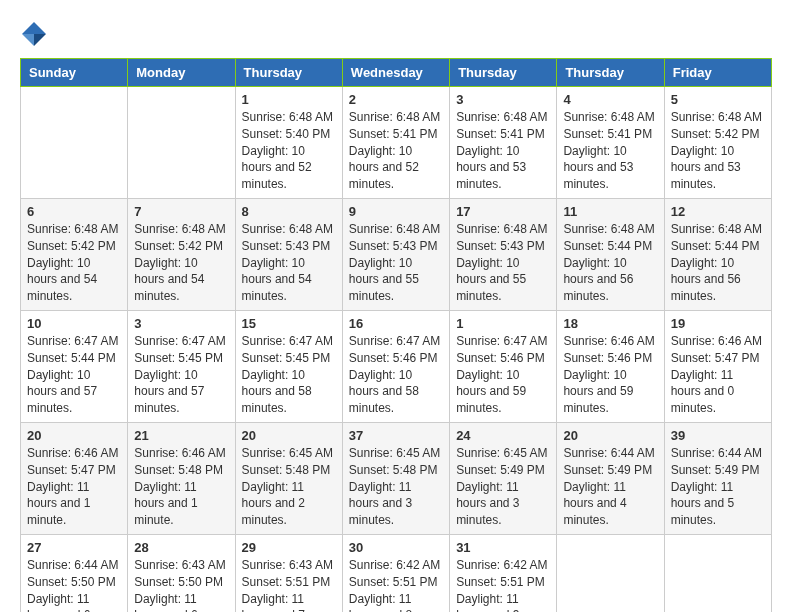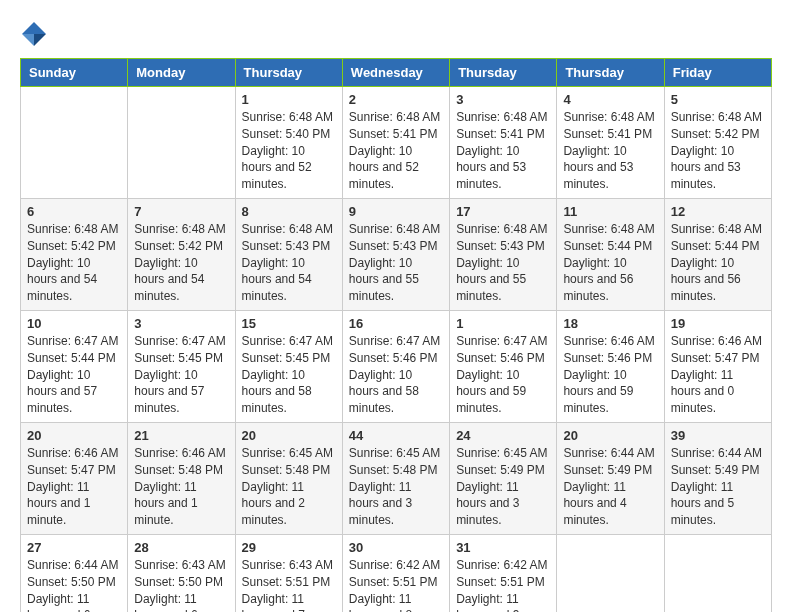--- a/index.html
+++ b/index.html
@@ -259,21 +259,21 @@
 Sunset: 5:48 PM
 Daylight: 11 hours and 1 minute.</div>
         </td>
         <td>
           <div class="day-number">20</div>
           <div class="day-info" style="white-space: pre-line;">Sunrise: 6:45 AM
 Sunset: 5:48 PM
 Daylight: 11 hours and 2 minutes.</div>
         </td>
         <td>
-          <div class="day-number">44</div>
+          <div class="day-number">37</div>
           <div class="day-info" style="white-space: pre-line;">Sunrise: 6:45 AM
 Sunset: 5:48 PM
 Daylight: 11 hours and 3 minutes.</div>
         </td>
         <td>
           <div class="day-number">24</div>
           <div class="day-info" style="white-space: pre-line;">Sunrise: 6:45 AM
 Sunset: 5:49 PM
 Daylight: 11 hours and 3 minutes.</div>
         </td>

